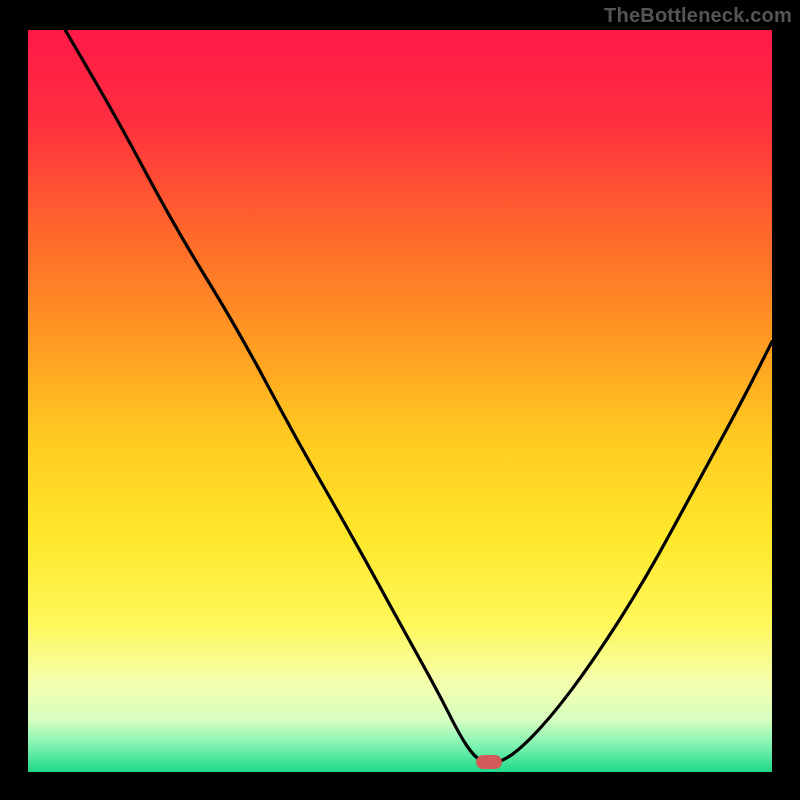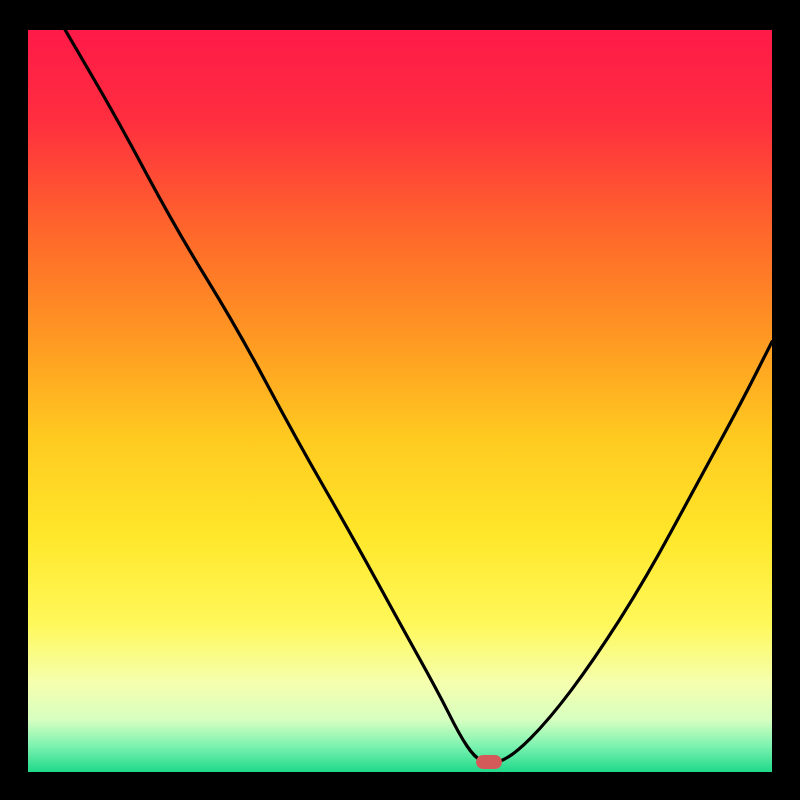--- a/index.html
+++ b/index.html
@@ -48,20 +48,21 @@
     height: 14px;
     border-radius: 7px;
     transform: translate(-50%, -50%);
   }
 </style>
 </head>
 <body>
 
 <div class="outer">
 
+  <div class="watermark">TheBottleneck.com</div>
 
   <div class="plot-area">
 
     <svg class="gradient" viewBox="0 0 744 742" preserveAspectRatio="none">
       <defs>
         <linearGradient id="bg-grad" x1="0" y1="0" x2="0" y2="1">
             <stop offset="0.00%" stop-color="#ff1a48"></stop>
             <stop offset="12.00%" stop-color="#ff2e3f"></stop>
             <stop offset="28.00%" stop-color="#ff6a2a"></stop>
             <stop offset="42.00%" stop-color="#ff9a22"></stop>

